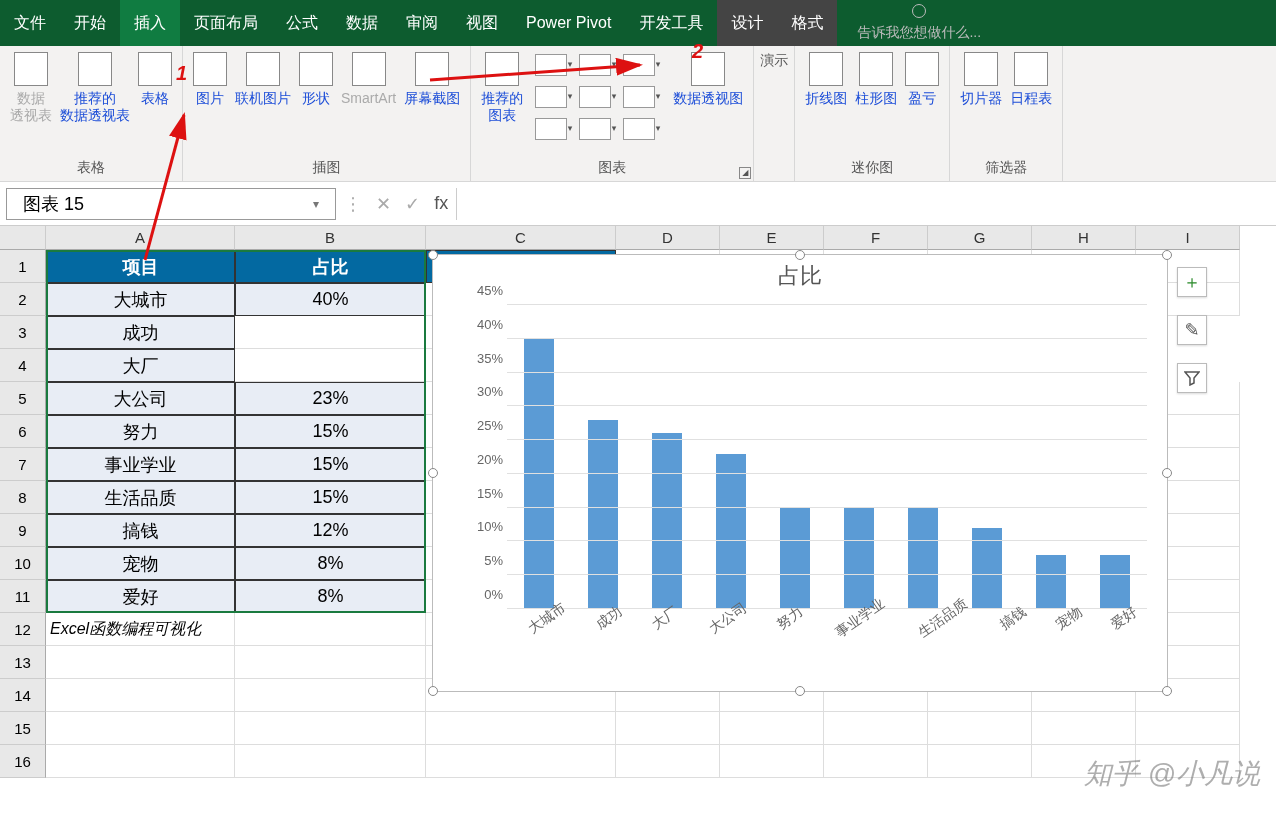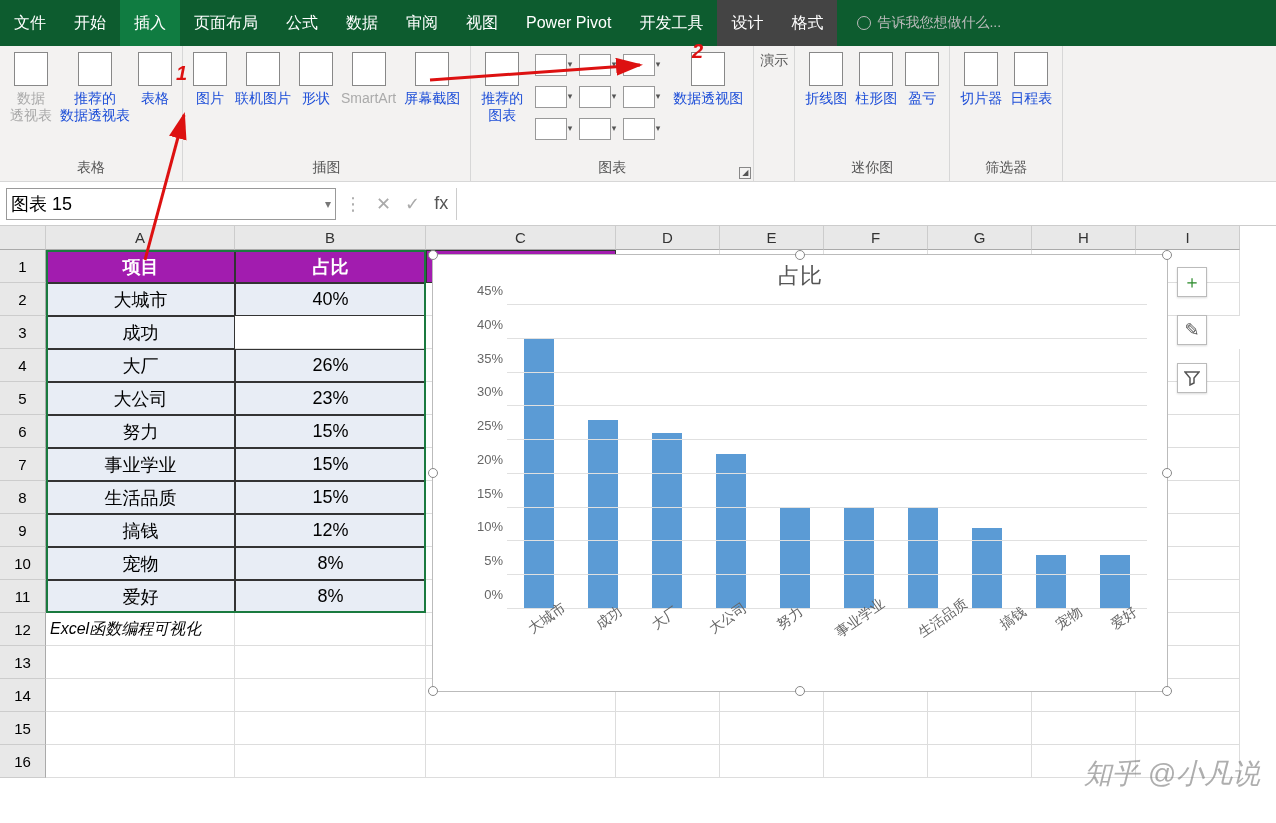--- a/index.html
+++ b/index.html
@@ -3,55 +3,55 @@
 <meta charset="utf-8">
 <style>
   * { box-sizing: border-box; margin: 0; padding: 0; }
   body { font-family: "Microsoft YaHei", Arial, sans-serif; background: #fff; overflow: hidden; width: 1276px; height: 823px; position: relative; }
 
   
   .tabbar { background: #0d5c2f; display: flex; align-items: center; height: 46px; color: #fff; font-size: 16px; }
   .tab { padding: 0 14px; height: 100%; display: flex; align-items: center; cursor: pointer; }
   .tab.active { background: #107c41; }
   .tab.context { background: #444; }
-  .tellme { display: flex; align-items: center; color: #bbb; margin-left: 20px; font-size: 14px; gap: 6px; }
+  .tellme { display: flex; align-items: center; color: #bbb; margin-left: 20px; font-size: 14px; gap: 6px; flex-direction: column; }
   .tellme .bulb { width: 14px; height: 14px; border: 1.5px solid #bbb; border-radius: 50%; position: relative; }
 
   
   .ribbon { background: #f3f2f1; border-bottom: 1px solid #d7d7d7; height: 136px; display: flex; }
   .group { border-right: 1px solid #d7d7d7; display: flex; flex-direction: column; justify-content: space-between; padding: 4px 6px 2px 6px; }
   .group-label { text-align: center; font-size: 14px; color: #555; padding: 2px 0; }
   .group-body { display: flex; align-items: flex-start; height: 104px; }
   .rbtn { display: flex; flex-direction: column; align-items: center; justify-content: flex-start; padding: 2px 4px; font-size: 14px; color: #1d4ed8; cursor: pointer; text-align: center; line-height: 1.2; }
   .rbtn.disabled { color: #aaa; }
   .rbtn .ico { width: 34px; height: 34px; margin-bottom: 4px; border: 1px solid #888; background: #fff; position: relative; }
   .mini-grid { display: grid; grid-template-columns: repeat(3, 38px); grid-template-rows: repeat(3, 30px); gap: 2px 6px; }
   .mini { width: 32px; height: 22px; background: #fff; border: 1px solid #999; position: relative; cursor: pointer; }
   .mini::after { content: "▾"; position: absolute; right: -6px; top: 4px; font-size: 9px; color: #555; }
   .dialog-launch { position: absolute; right: 2px; bottom: 2px; width: 12px; height: 12px; border: 1px solid #888; font-size: 8px; text-align: center; line-height: 10px; color: #555; }
 
   
   .fbar { height: 44px; border-bottom: 1px solid #ccc; display: flex; align-items: center; padding: 4px 6px; gap: 8px; }
-  .namebox { width: 330px; height: 32px; border: 1px solid #999; display: flex; align-items: center; padding: 0 4px; font-size: 18px; justify-content: space-between; }
+  .namebox { width: 330px; height: 32px; border: 1px solid #999; display: flex; align-items: center; padding: 0 16px; font-size: 18px; justify-content: space-between; }
   .namebox .dd { color: #777; font-size: 12px; }
   .fxctrls { display: flex; align-items: center; gap: 14px; color: #aaa; font-size: 18px; }
   .fx { color: #555; }
   .fxinput { flex: 1; height: 32px; border-left: 1px solid #ccc; }
 
   
   .gridwrap { position: relative; height: calc(100% - 46px - 136px - 44px); overflow: hidden; }
   .colheads { display: flex; height: 24px; font-size: 15px; color: #333; }
   .corner { width: 46px; border-right: 1px solid #ccc; border-bottom: 1px solid #aaa; background: #e8e8e8; }
   .colh { border-right: 1px solid #ccc; border-bottom: 1px solid #aaa; background: #e8e8e8; display: flex; align-items: center; justify-content: center; }
   .rows { }
   .row { display: flex; height: 33px; }
   .rowh { width: 46px; border-right: 1px solid #aaa; border-bottom: 1px solid #ccc; background: #e8e8e8; display: flex; align-items: center; justify-content: center; font-size: 15px; }
   .cell { border-right: 1px solid #ddd; border-bottom: 1px solid #ddd; display: flex; align-items: center; justify-content: center; font-size: 18px; background: #fff; }
   .cell.left { justify-content: flex-start; padding-left: 4px; }
-  .hdr { background: #a21caf; color: #fff; font-weight: bold; border: 1px solid #333; }
+  .hdr { background: #0369a1; color: #fff; font-weight: bold; border: 1px solid #333; }
   .datacell { background: #e8edf5; border: 1px solid #333; }
   .note { font-style: italic; font-size: 16px; justify-content: flex-start; padding-left: 4px; }
 
   
   .cA { width: 189px; } .cB { width: 191px; } .cC { width: 190px; }
   .cD,.cE,.cF,.cG,.cH,.cI { width: 104px; }
 
   
   .marquee { position: absolute; border: 2px solid #1a7a3f; pointer-events: none; }
   .marquee.sel1 { left: 46px; top: 24px; width: 380px; height: 363px; }
@@ -270,21 +270,20 @@
         <div class="cell cD "></div>
         <div class="cell cE "></div>
         <div class="cell cF "></div>
         <div class="cell cG "></div>
         <div class="cell cH "></div>
         <div class="cell cI "></div>
       </div>
       <div class="row">
         <div class="rowh">4</div>
         <div class="cell cA datacell">大厂</div>
-        <div class="cell cB datacell">26%</div>
         <div class="cell cC "></div>
         <div class="cell cD "></div>
         <div class="cell cE "></div>
         <div class="cell cF "></div>
         <div class="cell cG "></div>
         <div class="cell cH "></div>
         <div class="cell cI "></div>
       </div>
       <div class="row">
         <div class="rowh">5</div>

